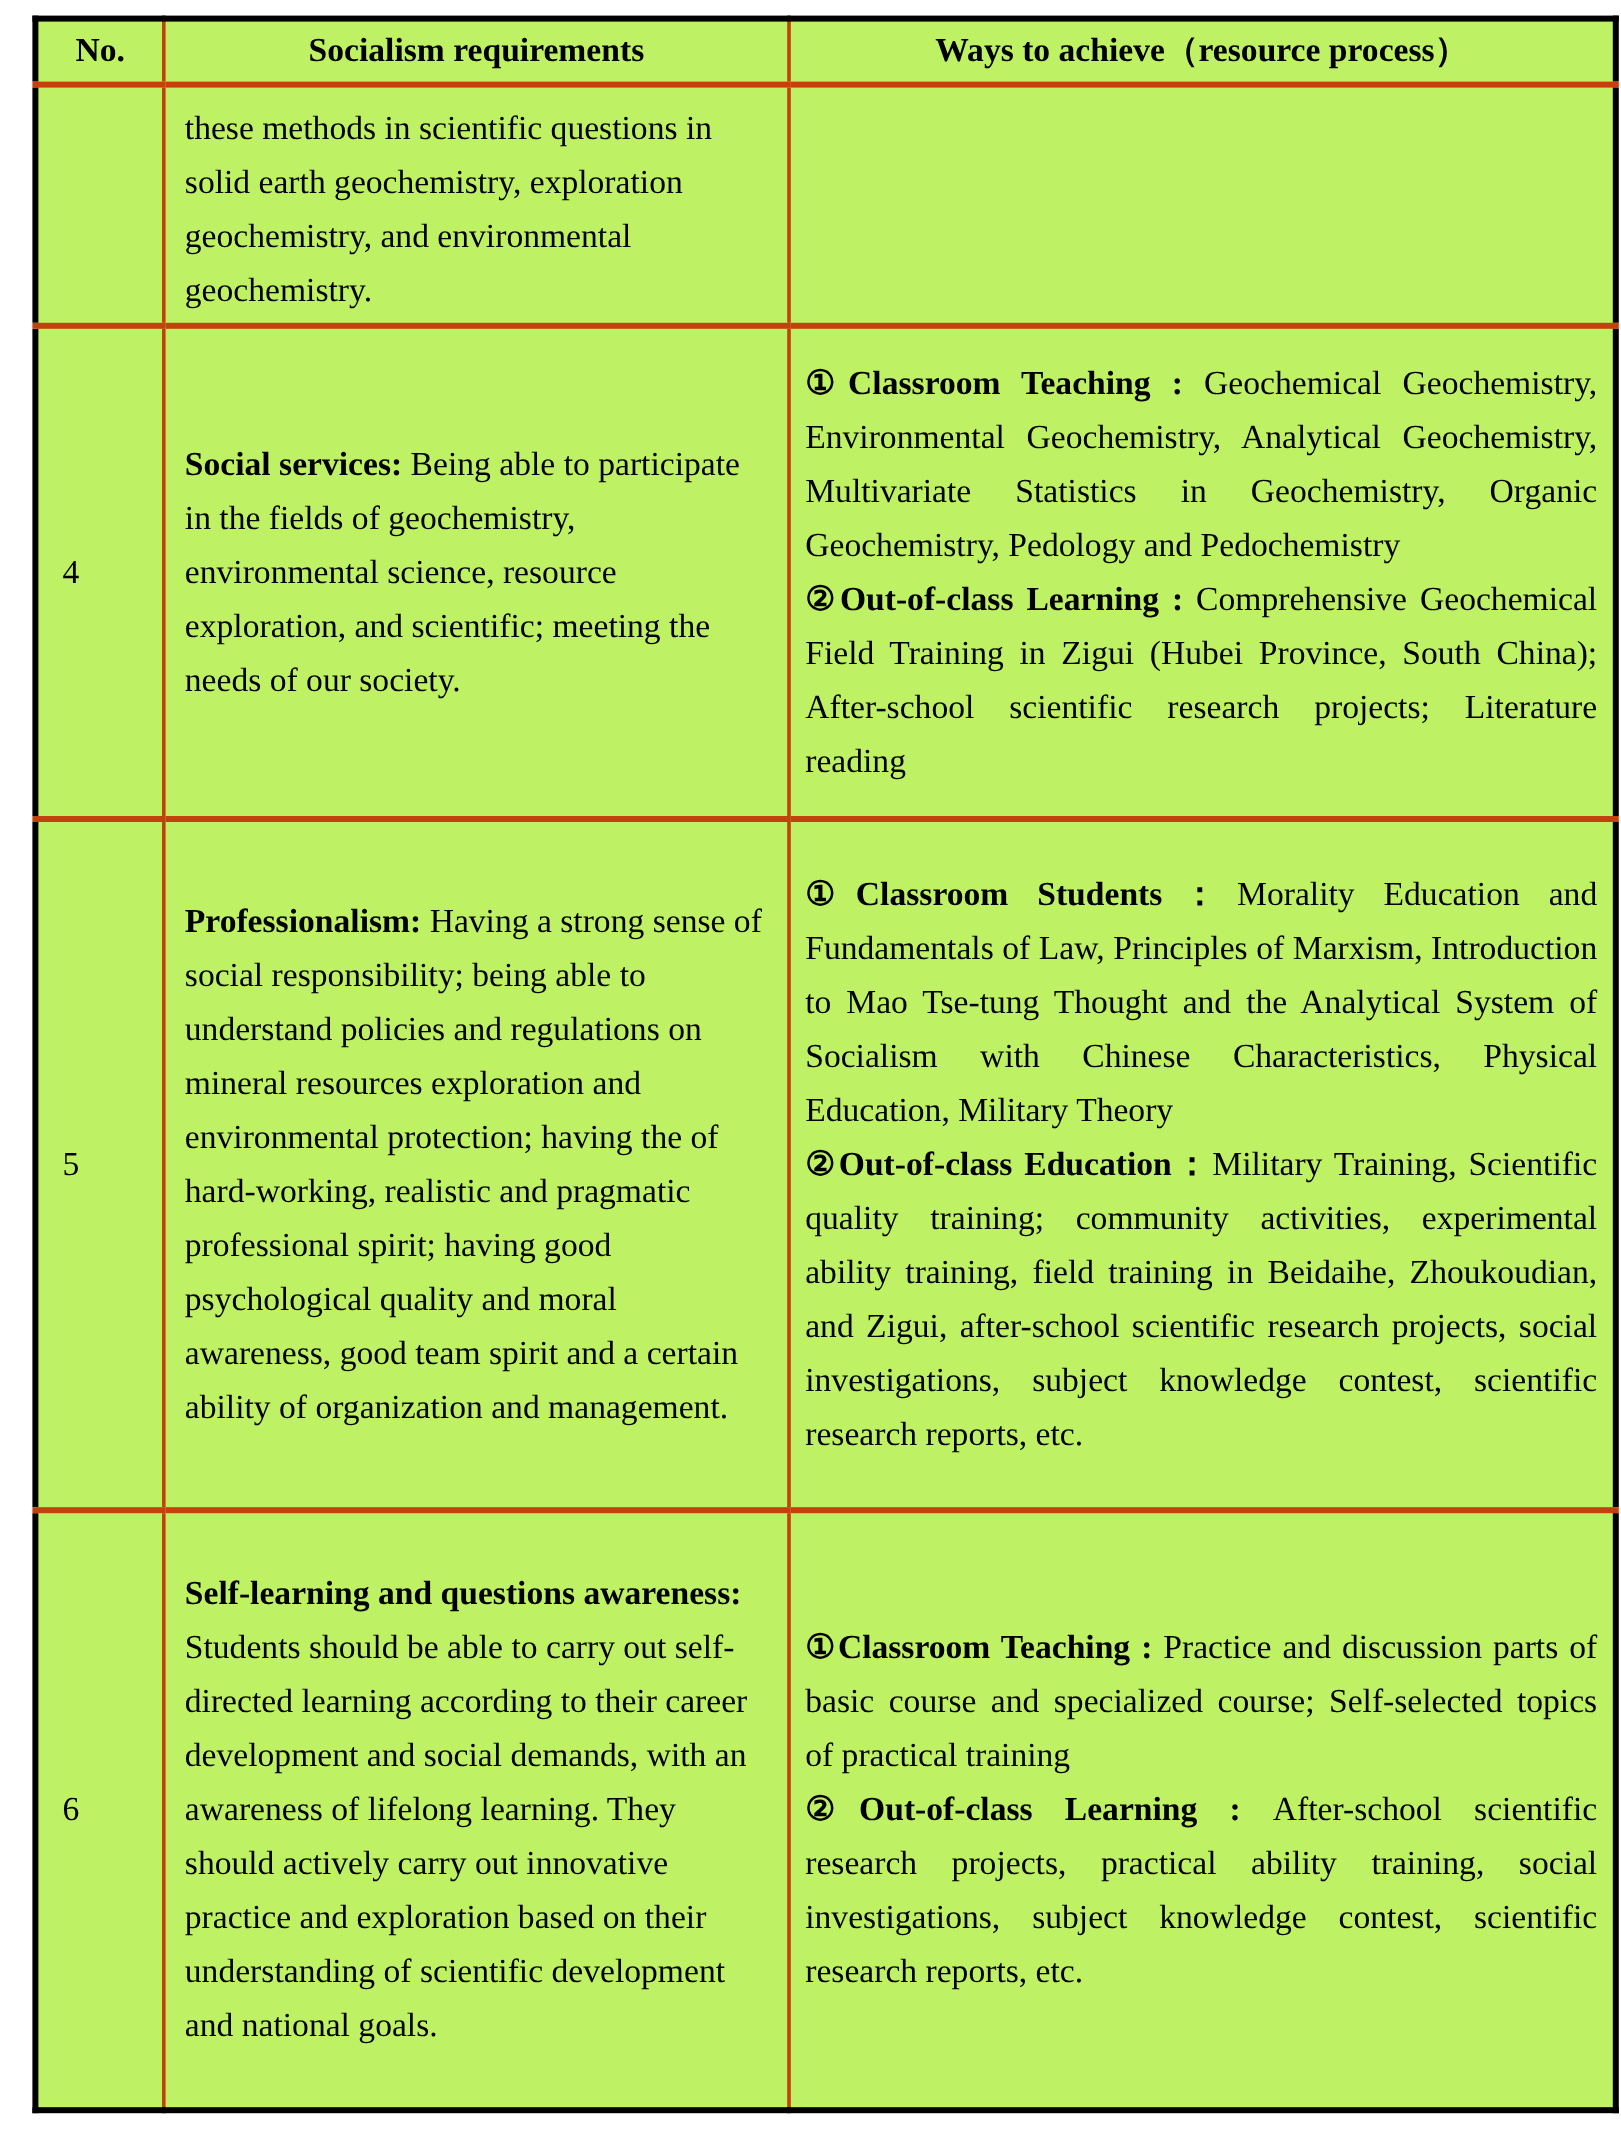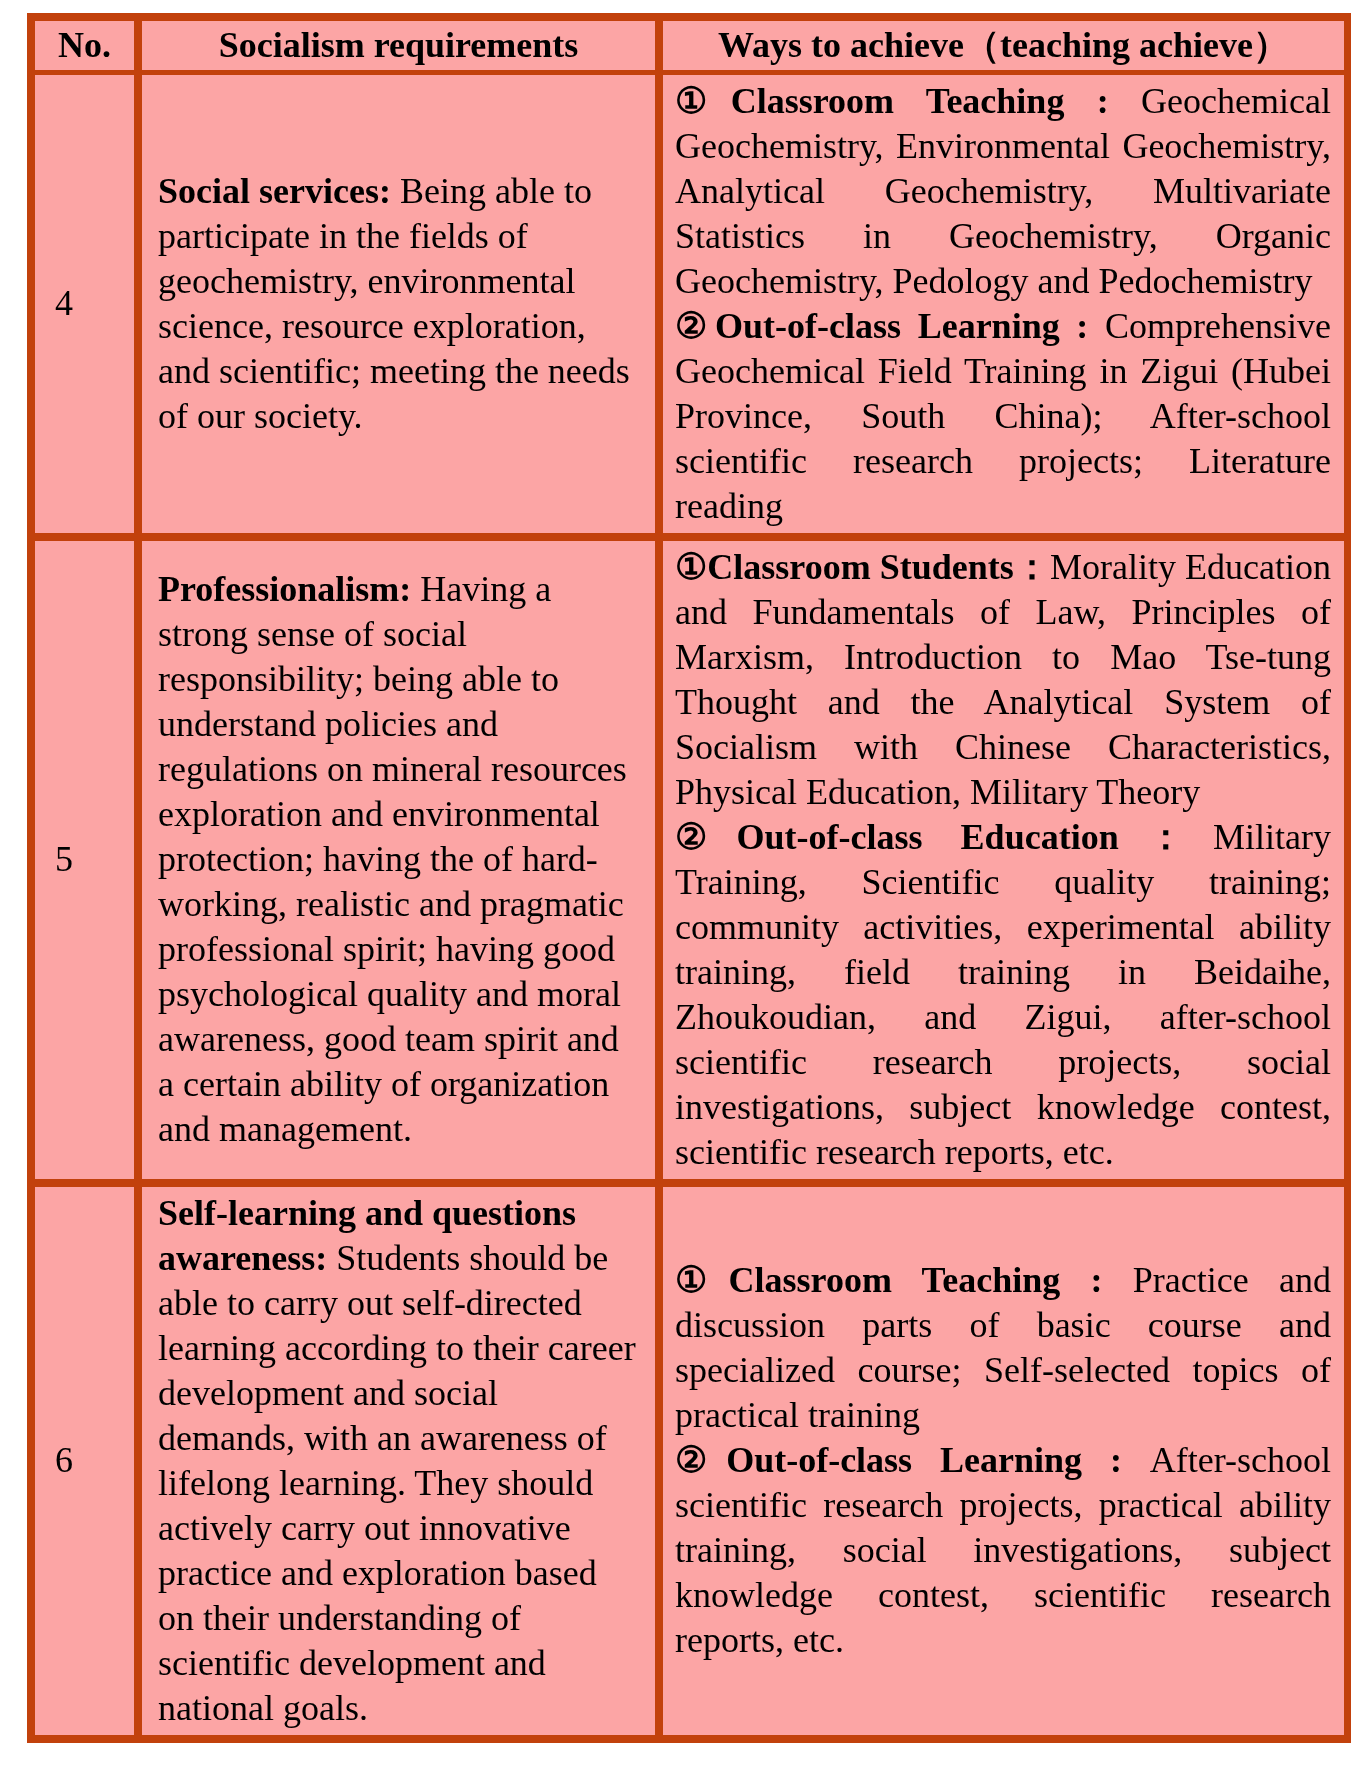--- a/index.html
+++ b/index.html
@@ -21,25 +21,25 @@
     table-layout: fixed;
     width: 1317px;
     border: 5px solid #000000;
     background: #ffffff;
   }
   col.c-no   { width: 107px; }
   col.c-req  { width: 521px; }
   col.c-ways { width: 689px; }
 
   th, td {
-    border: 8px solid #c2410c;
+    border: 3px solid #c2410c;
     box-sizing: border-box;
-    font-size: 36px;
+    font-size: 28px;
     color: #000000;
-    background: #fca5a5;
+    background: #bef264;
   }
   thead th {
     font-weight: bold;
     text-align: center;
     height: 55px;
     line-height: 30px;
     border-bottom-width: 5px;
     padding: 0;
   }
   tbody td {
@@ -80,24 +80,31 @@
   <table class="req-table">
     <colgroup>
       <col class="c-no">
       <col class="c-req">
       <col class="c-ways">
     </colgroup>
     <thead>
       <tr class="header-row">
         <th>No.</th>
         <th>Socialism requirements</th>
-        <th>Ways to achieve（teaching achieve）</th>
+        <th>Ways to achieve（resource process）</th>
       </tr>
     </thead>
     <tbody>
+      <tr class="row-cont">
+        <td class="no-cell"></td>
+        <td class="req-cell">
+            <div class="para"><span>these methods in scientific questions in solid earth geochemistry, exploration geochemistry, and environmental geochemistry.</span></div>
+          </td>
+        <td class="ways-cell"></td>
+      </tr>
       <tr class="row-4">
         <td class="no-cell">4</td>
         <td class="req-cell">
             <div class="para"><b>Social services: </b><span>Being able to participate in the fields of geochemistry, environmental science, resource exploration, and scientific; meeting the needs of our society.</span></div>
           </td>
         <td class="ways-cell">
             <div class="para"><b>①Classroom Teaching : </b><span>Geochemical Geochemistry, Environmental Geochemistry, Analytical Geochemistry, Multivariate Statistics in Geochemistry, Organic Geochemistry, Pedology and Pedochemistry</span></div>
             <div class="para"><b>②Out-of-class Learning : </b><span>Comprehensive Geochemical Field Training in Zigui (Hubei Province, South China); After-school scientific research projects; Literature reading</span></div>
           </td>
       </tr>

